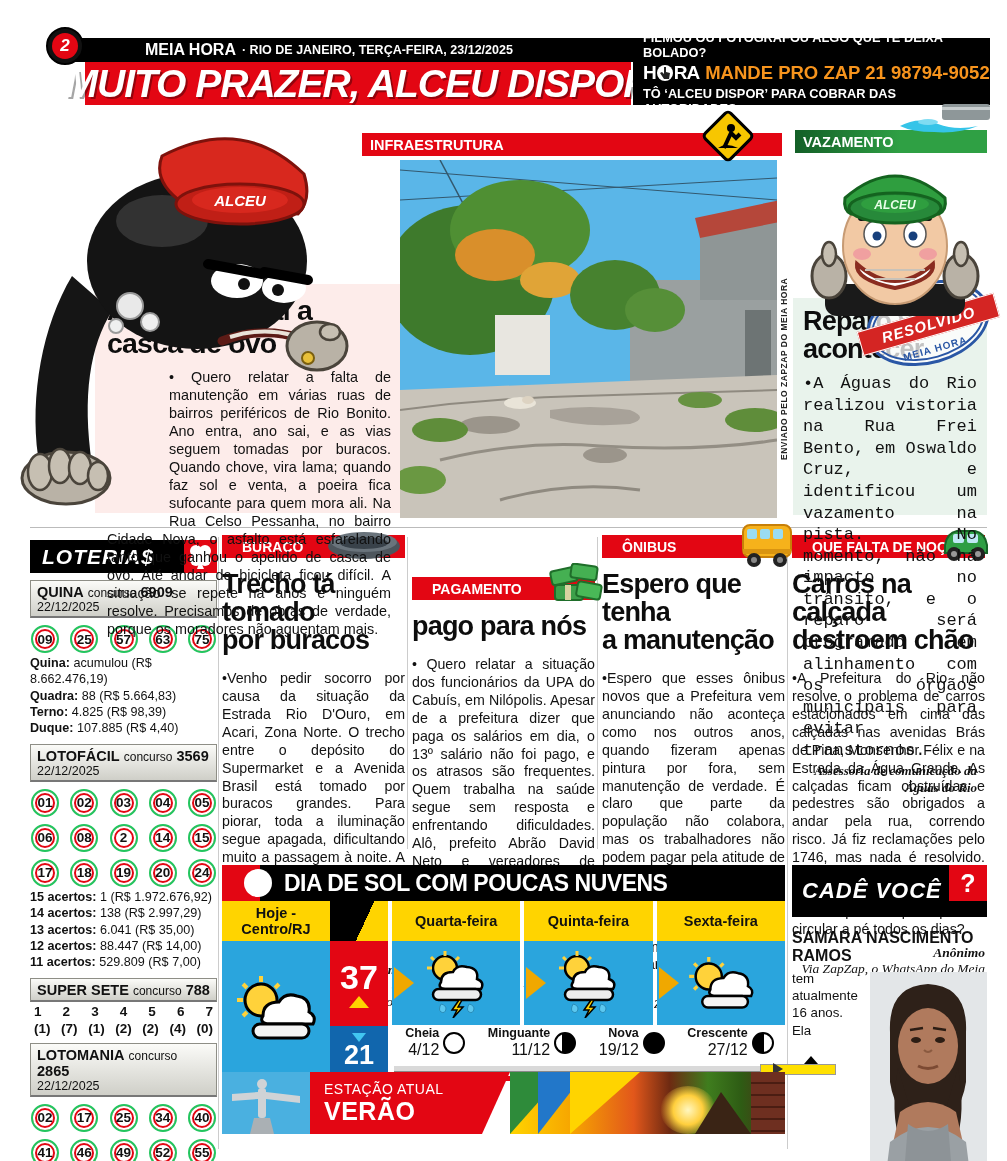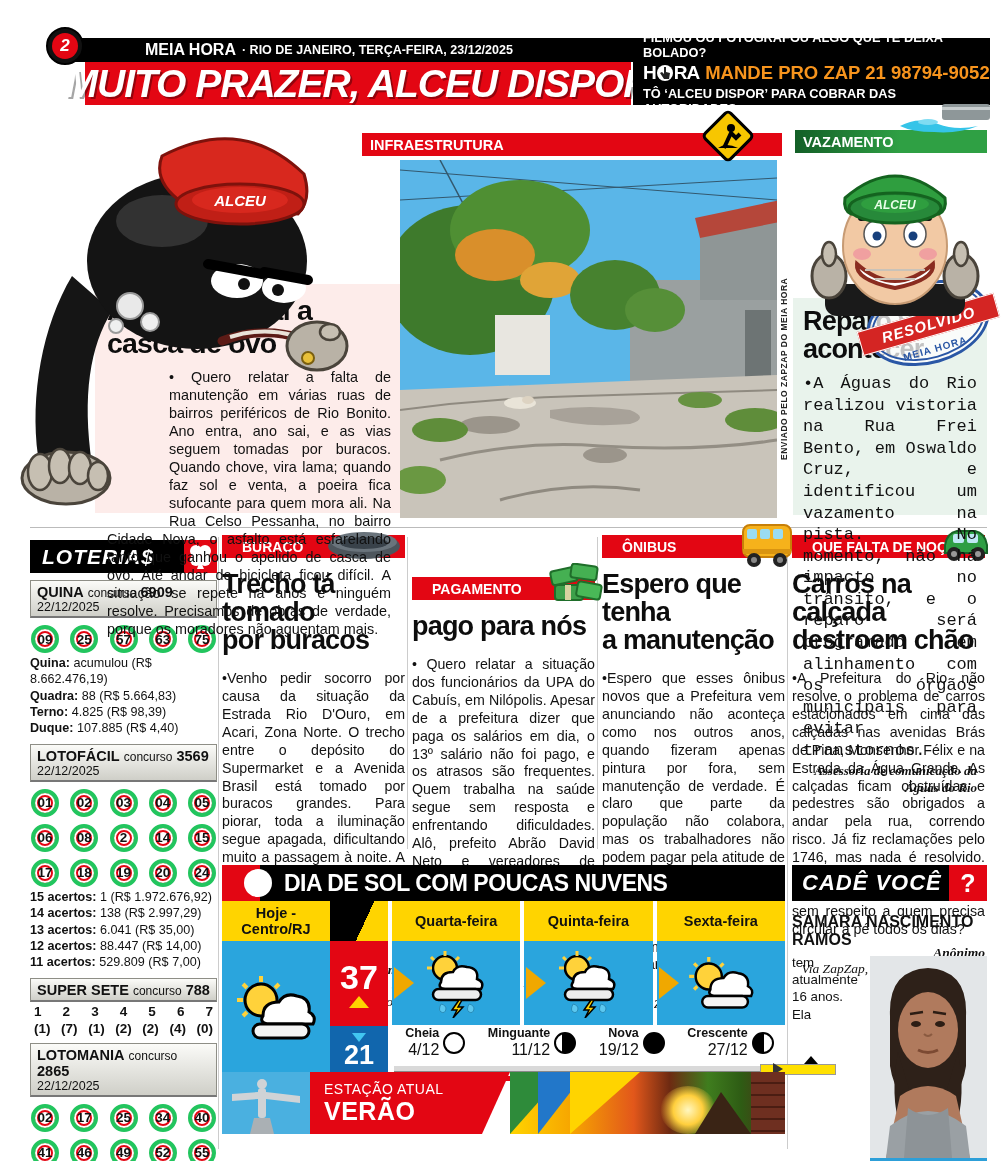--- a/index.html
+++ b/index.html
@@ -71,21 +71,21 @@
   .lotbar .t{color:#fff;font-style:italic;font-weight:900;font-size:21px;letter-spacing:1px;margin-left:12px;}
   .lotbar .clover{position:absolute;right:0;top:0;width:33px;height:33px;background:#e30613;}
   .game-hd{background:linear-gradient(#fbfbf8,#cfcfc8);border:1px solid #8e8e86;border-bottom:2px solid #777;
            padding:3px 6px 2px;margin-top:7px;}
   .game-hd .l1{font-size:14.5px;}
   .game-hd .name{font-weight:bold;}
   .game-hd .clab{font-size:12px;}
   .game-hd .cnum{font-weight:bold;}
   .game-hd .date{font-size:12.5px;}
   .ballrow{display:flex;justify-content:space-between;margin:7px 1px 2px;}
-  .ball{width:28px;height:28px;border-radius:50%;background:#fff;border:4px solid #22c55e;
+  .ball{width:28px;height:28px;border-radius:50%;background:#fff;border:2px solid #22c55e;
         box-shadow:inset 0 0 0 2px #fff,inset 0 0 0 4px #e30613;display:flex;align-items:center;
         justify-content:center;font-weight:bold;font-size:13.5px;color:#111;box-sizing:border-box;}
   .pl{font-size:12.6px;line-height:1.3;}
   .pl b{font-weight:bold;}
   .ssrow{display:flex;justify-content:space-between;padding:2px 4px 0;font-weight:bold;font-size:13.5px;}
   
   .col{position:absolute;top:535px;width:183px;}
   .kick{height:23px;background:#e30613;color:#fff;font-weight:bold;font-size:14px;display:flex;
         align-items:center;padding-left:20px;position:relative;}
   .kick .ic{position:absolute;right:-8px;top:-14px;}
@@ -153,21 +153,21 @@
   .mount{position:absolute;left:185px;top:20px;width:0;height:0;border-left:26px solid transparent;
          border-right:30px solid transparent;border-bottom:42px solid #3a2415;}
   .coco1,.coco2,.coco3{position:absolute;border-radius:50%;background:radial-gradient(circle at 35% 35%,#bfe36a,#5a9e2f 70%);}
   .coco1{left:246px;top:8px;width:26px;height:26px;}
   .coco2{left:264px;top:26px;width:28px;height:28px;}
   .coco3{left:242px;top:32px;width:24px;height:24px;}
   .brick{position:absolute;right:0;top:0;bottom:0;width:34px;
          background:repeating-linear-gradient(#6e2f20 0 10px,#4a1d12 10px 12px);}
   
   .cade{position:absolute;left:792px;top:865px;width:195px;}
-  .cadebar{height:36px;background:#000;display:flex;align-items:center;position:relative;}
+  .cadebar{height:52px;background:#000;display:flex;align-items:center;position:relative;}
   .cadebar .t{color:#fff;font-style:italic;font-weight:900;font-size:22px;letter-spacing:1px;margin-left:10px;}
   .cadebar .q{position:absolute;right:0;top:0;width:38px;height:36px;background:#e30613;color:#fff;
          display:flex;align-items:center;justify-content:center;font-weight:900;font-size:25px;}
   .cade .nm{font-weight:bold;font-size:16px;line-height:1.15;margin:12px 0 4px;}
   .cade .flow{overflow:hidden;}
   .cade .pic{float:right;width:117px;height:202px;margin:2px 0 4px 6px;border-bottom:3px solid #2d9fd8;}
   .cade .body{font-size:13.3px;line-height:1.3;}
   svg{display:block;}
 </style>
 </head>

